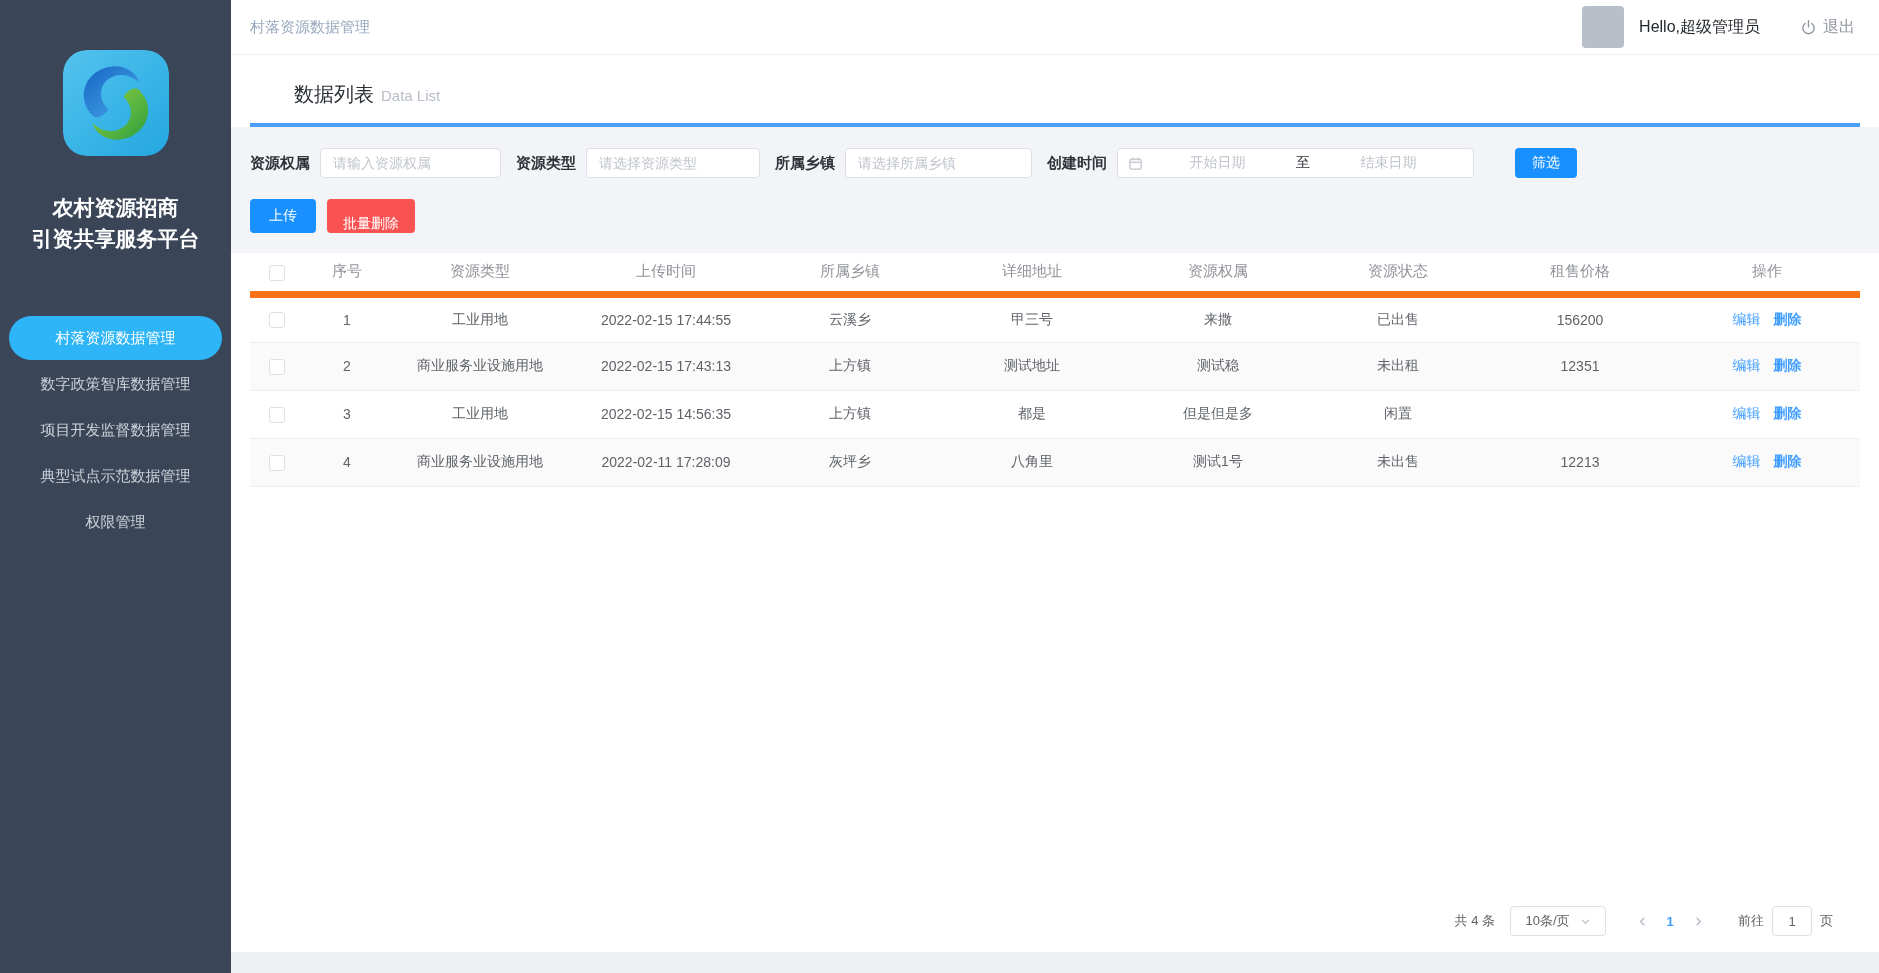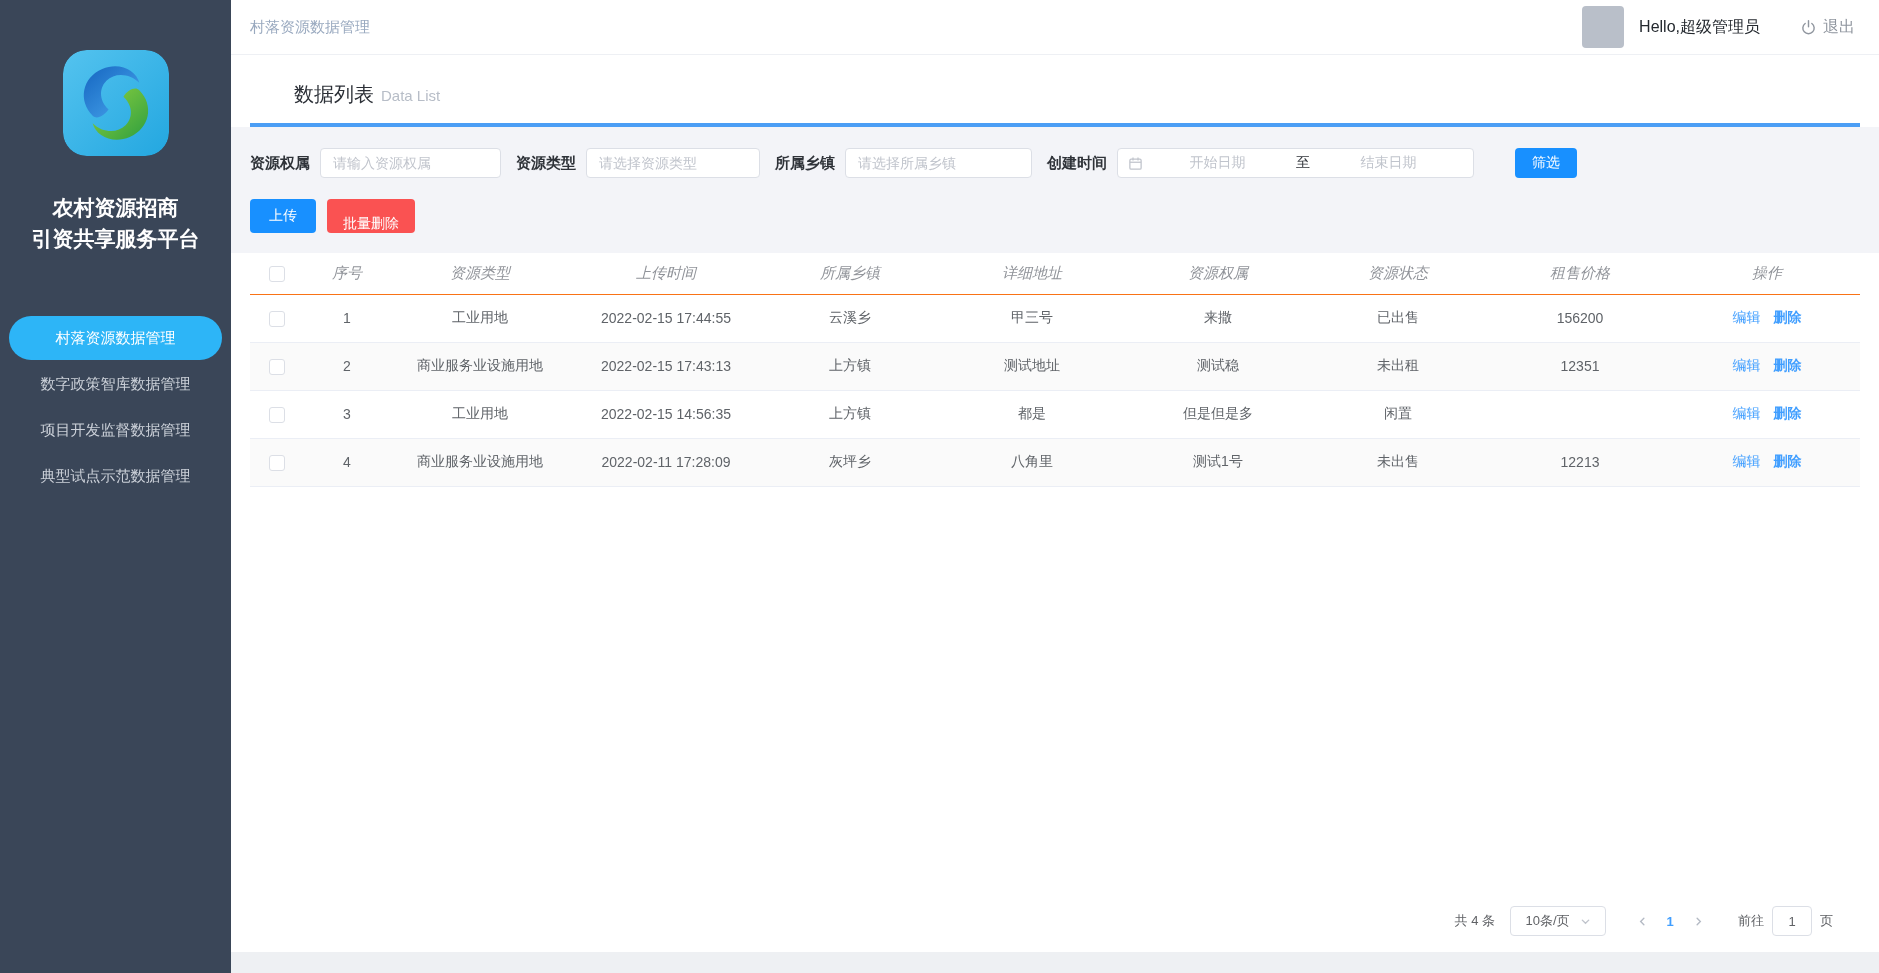--- a/index.html
+++ b/index.html
@@ -45,21 +45,21 @@
   .date-box .sep { font-size:14px; color:#2f3339; padding:0 4px; }
   .btn { border:none; border-radius:4px; font-size:14px; color:#fff; cursor:pointer; font-family:inherit; }
   .btn-filter { background:#1890ff; height:30px; padding:0 17px; margin-left:26px; }
   .actions { display:flex; margin-top:21px; }
   .btn-upload { background:#1890ff; height:34px; padding:0 19px; }
   .btn-danger { background:#fa5252; height:34px; padding:16px 16px; margin-left:11px; }
 
   
   .table-wrap { margin:0 19px; }
   table { width:100%; border-collapse:collapse; table-layout:fixed; }
-  th { height:41px; font-weight:400; font-size:15px; color:#909399; text-align:center; border-bottom:1px solid #f97316; background:#fff;font-style:italic; }
+  th { height:41px; font-weight:400; font-size:15px; color:#909399; text-align:center; border-bottom:7px solid #f97316; background:#fff; }
   td { height:48px; font-size:14px; color:#5f6368; text-align:center; border-bottom:1px solid #ebeef5; background:#fff; overflow:hidden; white-space:nowrap; }
   tr.striped td { background:#fafafa; }
   .cb { width:16px; height:16px; border:1px solid #dcdfe6; border-radius:3px; background:#fff; display:inline-block; vertical-align:middle; cursor:pointer; }
   .op-link { color:#409eff; cursor:pointer; text-decoration:none; }
   .op-link + .op-link { margin-left:13px;font-weight:bold; }
 
   
   .spacer { flex:1; }
   .pagination { display:flex; align-items:center; justify-content:flex-end; padding:0 46px 0 0; height:32px; margin-bottom:15px; font-size:13px; color:#606266; }
   .pg-total { margin-right:15px; }
@@ -97,20 +97,21 @@
   </svg>
   <div class="app-title">
     <div>农村资源招商</div>
     <div>引资共享服务平台</div>
   </div>
   <nav class="menu">
     <div class="menu-item active">村落资源数据管理</div>
     <div class="menu-item">数字政策智库数据管理</div>
     <div class="menu-item">项目开发监督数据管理</div>
     <div class="menu-item">典型试点示范数据管理</div>
+    <div class="menu-item">权限管理</div>
   </nav>
 </aside>
 
 <div class="main">
 
   <header class="topbar">
     <span class="breadcrumb">村落资源数据管理</span>
     <div class="topbar-right">
       <span class="avatar"></span>
       <span class="greeting">Hello,超级管理员</span>

